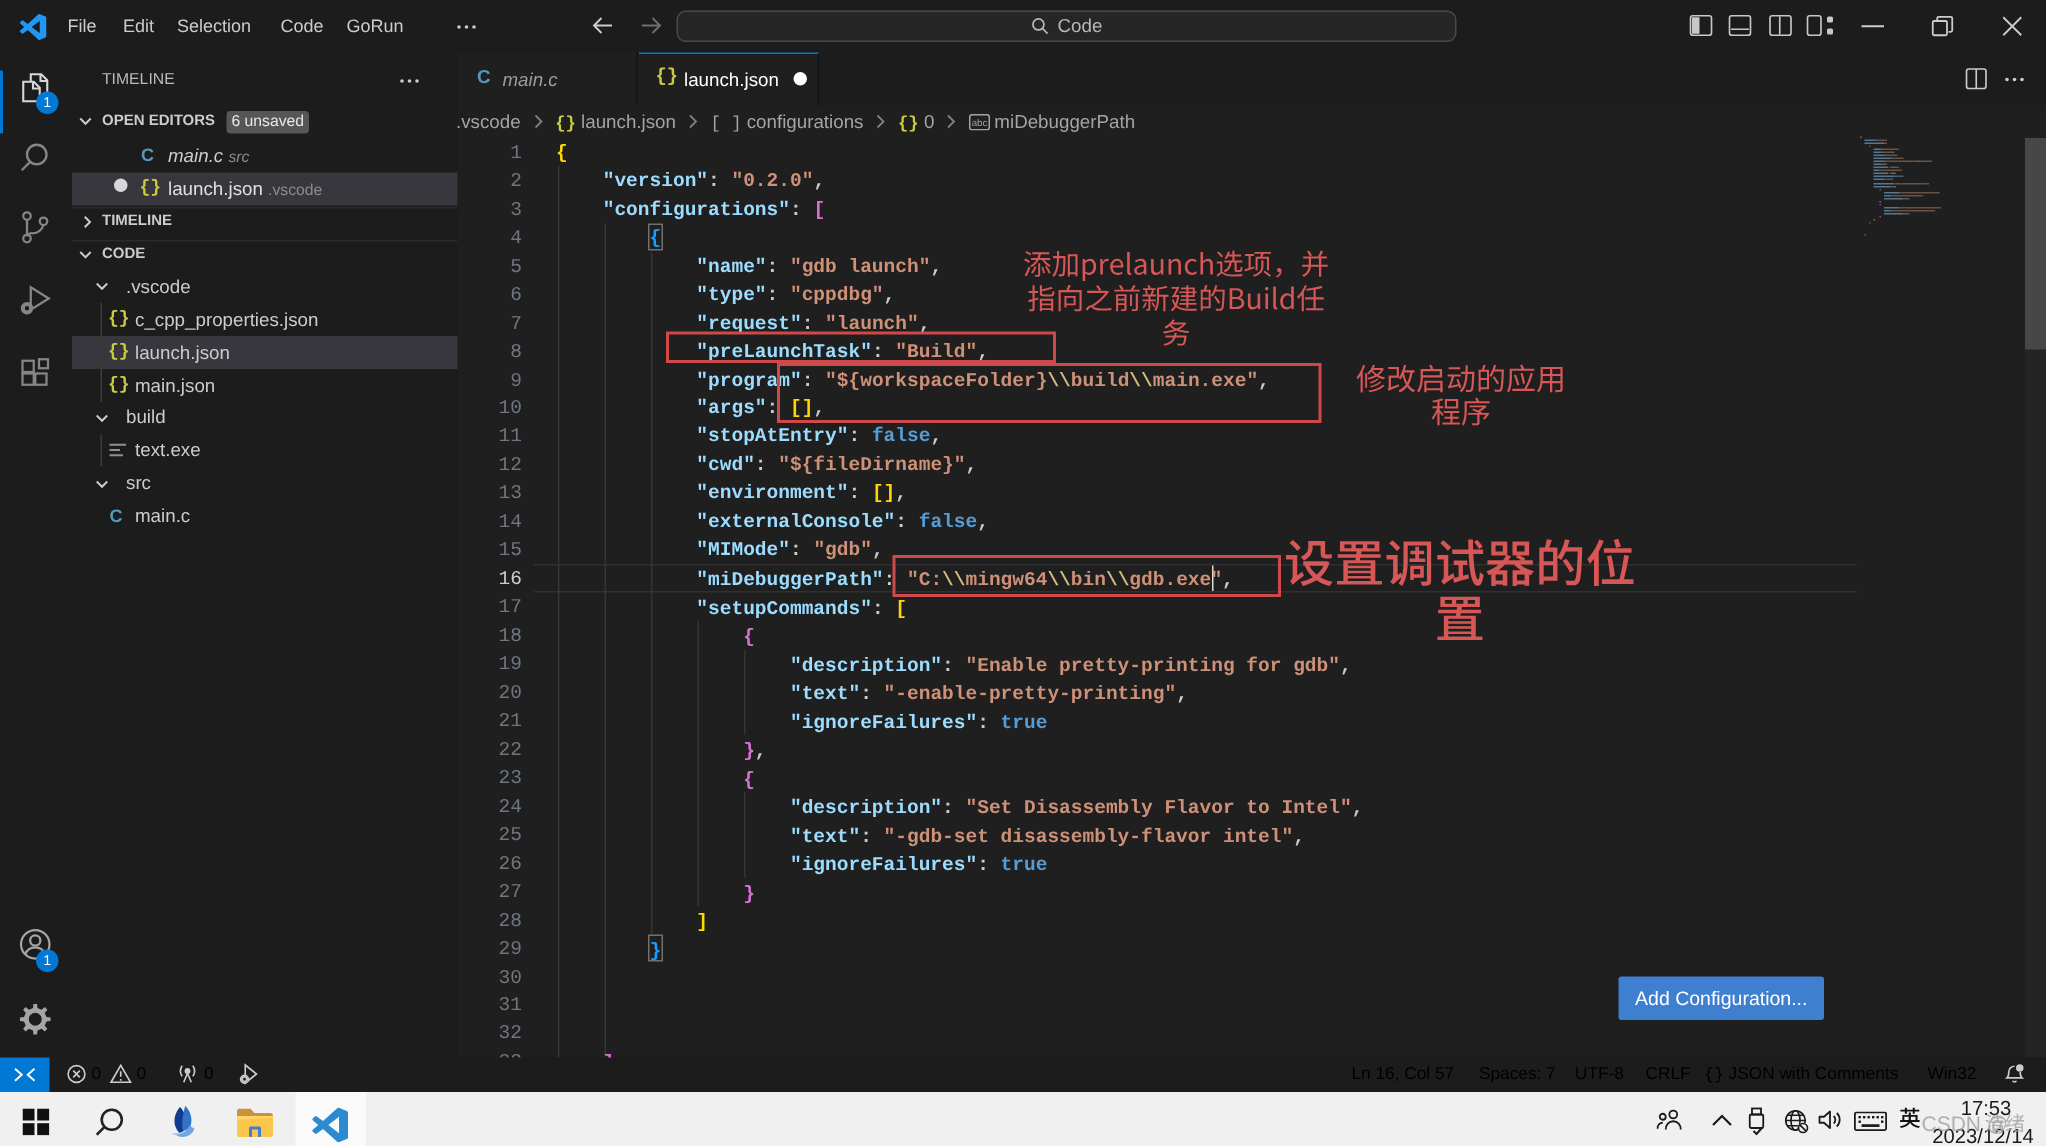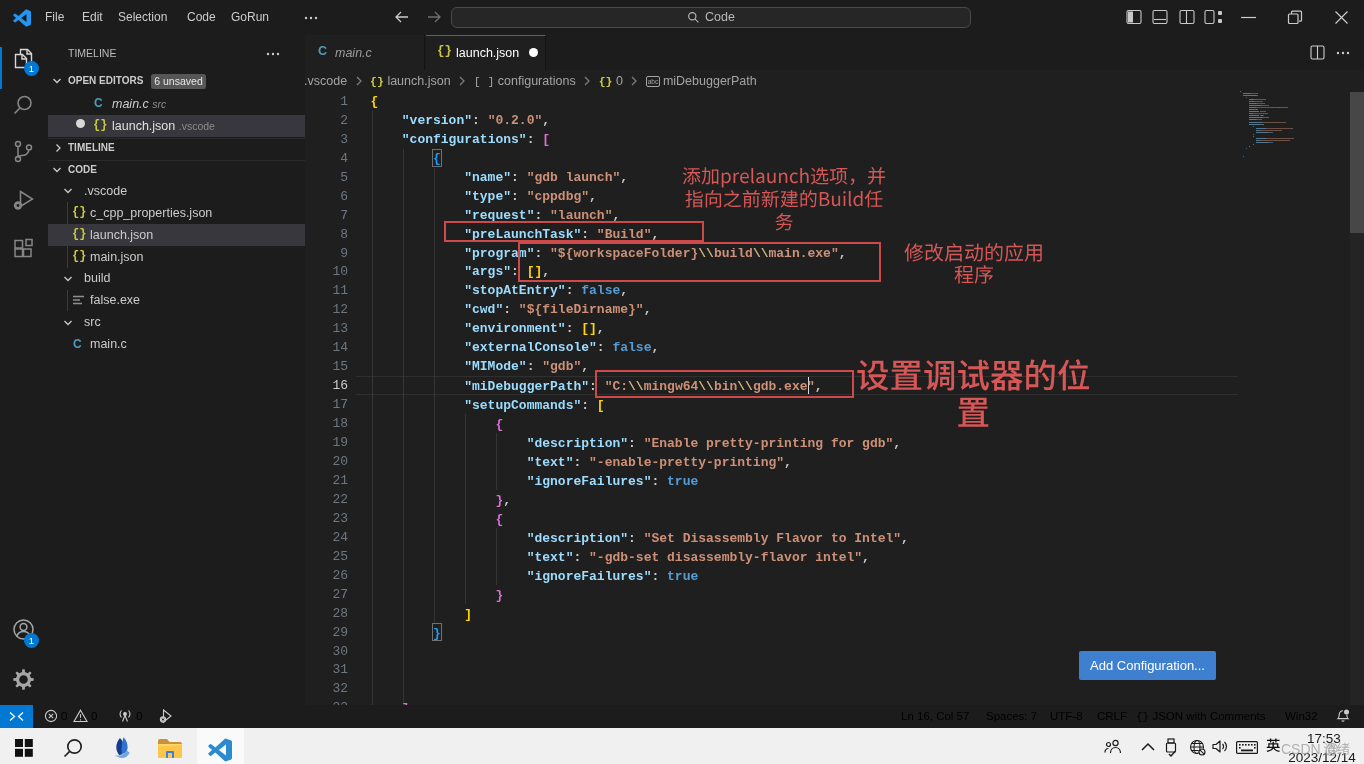--- a/index.html
+++ b/index.html
@@ -177,21 +177,21 @@
 <svg class="abs" style="left:63px;top:273.5px" width="10" height="10" viewBox="0 0 10 10">
     <path d="M1.5 3 5 6.5 8.5 3" fill="none" stroke="#cccccc" stroke-width="1.3"></path>
   </svg>
 <div class="abs" style="left:84px;top:271.0px;font-size:12.5px;color:#cccccc">build</div>
 <div class="abs" style="left:67px;top:290px;width:1px;height:21px;background:#3c3c3c"></div>
 <svg class="abs" style="left:72px;top:294px" width="13" height="13" viewBox="0 0 13 13">
     <g stroke="#8f8f8f" stroke-width="1.4">
       <path d="M1 2.5h11M1 6h7M1 9.5h9"></path>
     </g>
   </svg>
-<div class="abs" style="left:90px;top:293.0px;font-size:12.5px;color:#cccccc">false.exe</div>
+<div class="abs" style="left:90px;top:293.0px;font-size:12.5px;color:#cccccc">text.exe</div>
 <svg class="abs" style="left:63px;top:317.5px" width="10" height="10" viewBox="0 0 10 10">
     <path d="M1.5 3 5 6.5 8.5 3" fill="none" stroke="#cccccc" stroke-width="1.3"></path>
   </svg>
 <div class="abs" style="left:84px;top:315.0px;font-size:12.5px;color:#cccccc">src</div>
 <div class="abs" style="left:73px;top:337px;width:11px;color:#519aba;font-weight:bold;font-size:12px">C</div>
 <div class="abs" style="left:90px;top:337.0px;font-size:12.5px;color:#cccccc">main.c</div>
 <div id="tabs"></div>
 <div class="abs" style="left:305px;top:35px;width:120px;height:35px;background:#1f1f1f;border-right:1px solid #141414"></div>
 <div class="abs" style="left:318px;top:44px;width:11px;color:#519aba;font-weight:bold;font-size:12.5px">C</div>
 <div class="abs" style="left:335px;top:46px;font-size:12.5px;font-style:italic;color:#9d9d9d">main.c</div>

